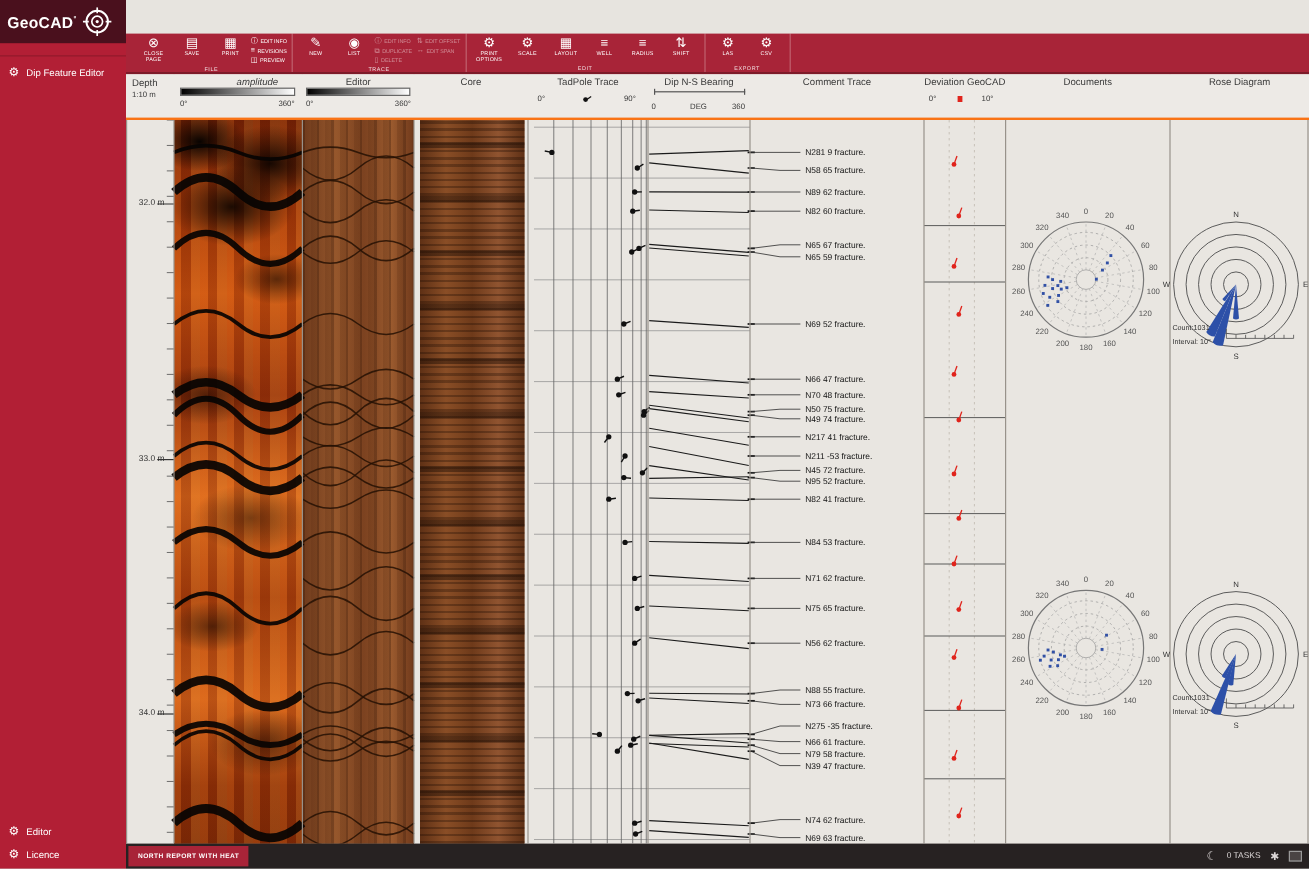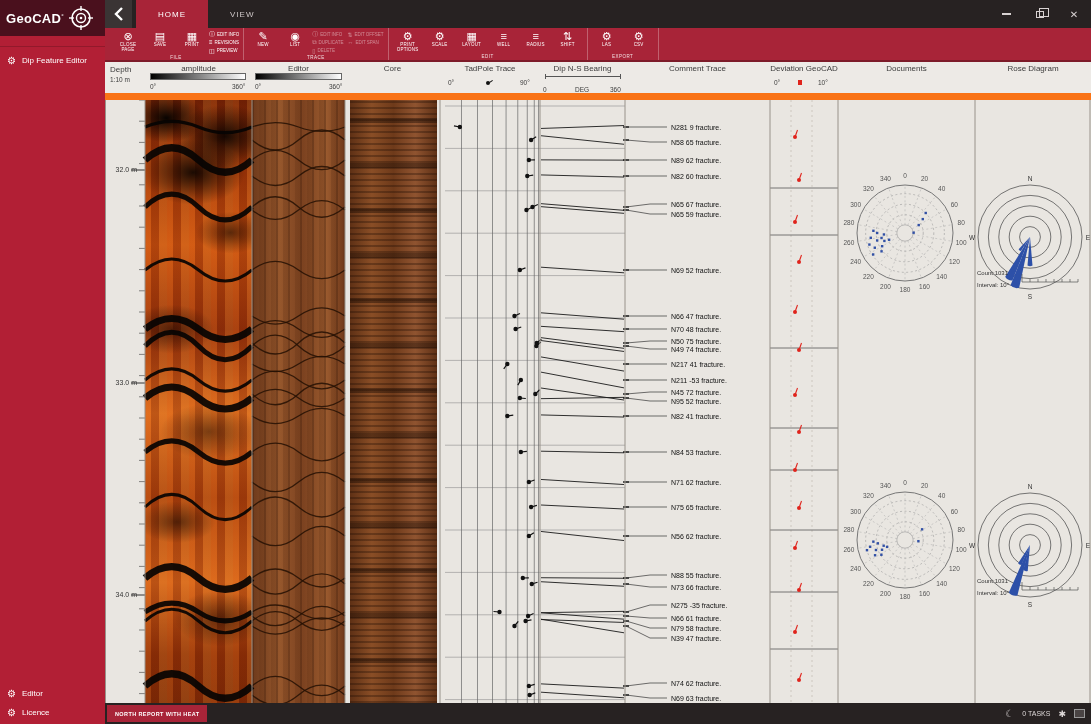--- a/index.html
+++ b/index.html
@@ -53,21 +53,21 @@
   .folder { display:inline-block; width:11px; height:8px; background:#fff; border-radius:1px; position:relative; }
   .folder::before { content:""; position:absolute; left:0; top:-2px; width:5px; height:2px; background:#fff;
                     border-radius:1px 1px 0 0; }
   .gearglyph { font-size:10px; line-height:10px; }
   .sb-tools { margin-top:10px; border-top:1px solid rgba(0,0,0,.18); padding-top:4px; }
   .sb-bottom { position:absolute; bottom:2px; left:0; right:0; }
 
   
   .main-bg { position:absolute; left:105px; top:62px; width:986px; height:641px; background:#e9e6e1; }
   .hdrstrip { position:absolute; left:105px; top:62px; width:986px; height:38px; background:#edeae6;
-              border-bottom:7px solid #f97316; z-index:3; }
+              border-bottom:2px solid #f97316; z-index:3; }
   .htitle { position:absolute; font-size:8px; color:#3b3b3b; text-align:center; }
   .hsub { position:absolute; font-size:6.5px; color:#3b3b3b; }
   .gradbar { position:absolute; height:7px; background:linear-gradient(90deg,#000,#fff); border:1px solid #666; }
   .degline { position:absolute; height:1px; background:#555; }
   .degline::before, .degline::after { content:""; position:absolute; top:-2px; width:1px; height:5px; background:#555; }
   .degline::before { left:0; } .degline::after { right:0; }
   .tadglyph { position:absolute; width:5px; height:5px; }
   .tadglyph::before { content:""; position:absolute; left:0; bottom:0; width:4px; height:4px; border-radius:50%; background:#111; }
   .tadglyph::after { content:""; position:absolute; left:3px; bottom:3px; width:4px; height:1px; background:#111; transform:rotate(-35deg); }
   .devglyph { position:absolute; width:4px; height:5px; background:#e0241c; }
@@ -113,40 +113,20 @@
             color:#ddd8d8; font-size:7px; }
   .moonglyph::before { content:"☾"; font-size:10px; }
   .bugglyph::before { content:"✱"; font-size:9px; }
   .panelglyph { display:inline-block; width:11px; height:9px; border:1px solid #999; background:#4a4444; }
 </style>
 </head>
 <body>
 
 <div class="app">
 
-  <div class="topbar">
-    <div class="back">
-      <svg width="10" height="14" viewBox="0 0 10 14">
-        <polyline points="8,1 2,7 8,13" fill="none" stroke="#fff" stroke-width="2.4"></polyline>
-      </svg>
-    </div>
-    <div class="tabs">
-        <div class="tab active">HOME</div>
-        <div class="tab">VIEW</div>
-      </div>
-    <div class="wincontrols">
-      <span class="wc">
-          <span class="min-glyph"></span>
-        </span>
-      <span class="wc">
-          <span class="rest-glyph"></span>
-        </span>
-      <span class="wc">✕</span>
-    </div>
-  </div>
 
   <div class="ribbon">
       <div class="rgroup">
         <div class="rrow">
           <div class="rbtn-big">
             <span class="ric">⊗</span>
             <span class="rlb">CLOSE PAGE</span>
           </div>
           <div class="rbtn-big">
             <span class="ric">▤</span>
@@ -285,21 +265,21 @@
 
   <div class="main-bg"></div>
   <div class="tex" id="tex-amplitude"></div>
   <div class="tex" id="tex-image"></div>
   <div class="tex" id="tex-core"></div>
 
   <div class="hdrstrip">
     <div class="htitle" style="left:5px;top:3px;text-align:left;">Depth</div>
     <div class="hsub" style="left:5px;top:14px;">1:10 m</div>
 
-    <div class="htitle" style="left:40px;top:2px;width:107px;">amplitude</div>
+    <div class="htitle" style="left:56px;top:2px;width:107px;font-style:italic;">amplitude</div>
     <div class="gradbar" style="left:45px;top:11px;width:96px;"></div>
     <div class="hsub" style="left:45px;top:21px;">0°</div>
     <div class="hsub" style="left:127px;top:21px;">360°</div>
 
     <div class="htitle" style="left:147px;top:2px;width:93px;">Editor</div>
     <div class="gradbar" style="left:150px;top:11px;width:87px;"></div>
     <div class="hsub" style="left:150px;top:21px;">0°</div>
     <div class="hsub" style="left:224px;top:21px;">360°</div>
 
     <div class="htitle" style="left:240px;top:2px;width:95px;">Core</div>

